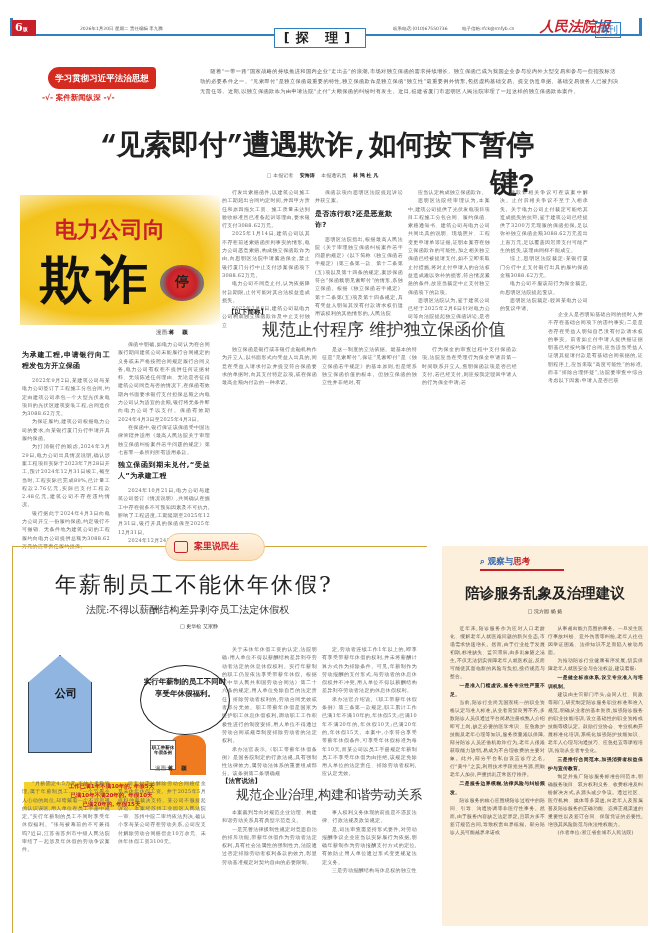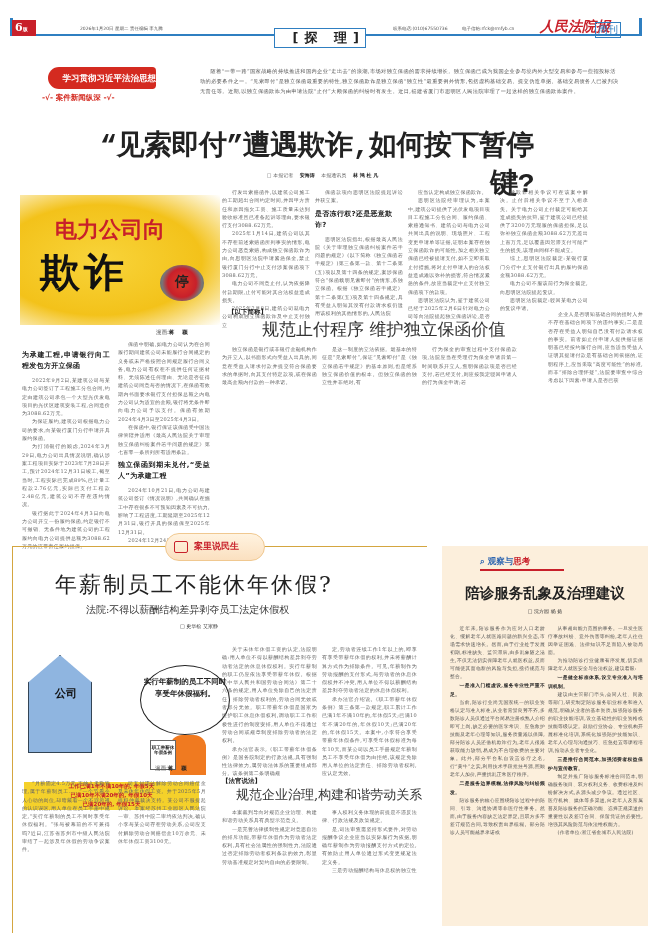--- a/index.html
+++ b/index.html
@@ -4,37 +4,37 @@
 <style>
 *{box-sizing:border-box;margin:0;padding:0}
 body{width:650px;height:933px;background:#fff;font-family:"DejaVu Serif","Liberation Serif",serif;color:#333;overflow:hidden;position:relative}
 
 .hdr-line{position:absolute;left:10px;right:8px;top:34px;height:2px;background:#2f7fc1}
 .pg{position:absolute;left:12px;top:20px;width:24px;height:16px;background:#c8202a;color:#fff;font-size:11px;font-weight:bold;padding-left:3px;line-height:16px}
 .pg small{font-size:5px}
 .lbar{position:absolute;left:10px;top:18px;width:3px;height:18px;background:#2f7fc1}
 .rbar{position:absolute;right:8px;top:18px;width:3px;height:18px;background:#2f7fc1}
 .hmeta{position:absolute;top:26px;font-size:4.5px;color:#555;font-family:"DejaVu Sans",sans-serif;white-space:nowrap}
-.sect{position:absolute;left:274px;top:28px;width:92px;height:20px;border:1px solid #2f7fc1;background:#fff;text-align:right;font-size:13px;font-weight:bold;color:#222;line-height:18px;letter-spacing:6px;font-family:"DejaVu Sans",sans-serif}
+.sect{position:absolute;left:274px;top:28px;width:92px;height:20px;border:1px solid #2f7fc1;background:#fff;text-align:center;font-size:13px;font-weight:bold;color:#222;line-height:18px;letter-spacing:6px;font-family:"DejaVu Sans",sans-serif}
 .brand{position:absolute;left:540px;top:18px;font-size:14px;color:#c8202a;font-style:italic;font-weight:bold;font-family:"DejaVu Serif",serif}
 .weekly{position:absolute;left:595px;top:22px;font-size:10px;color:#2f7fc1;border:1px solid #2f7fc1;padding:0 2px;font-family:"DejaVu Sans",sans-serif}
 
 .badge{position:absolute;left:42px;top:67px;width:118px;height:42px}
-.badge-ribbon{position:absolute;left:6px;top:0;width:108px;height:22px;background:#d42a20;border-radius:12px 4px 4px 12px;color:#fff;font-size:8.5px;font-weight:bold;line-height:22px;text-align:right;font-family:"DejaVu Sans",sans-serif}
+.badge-ribbon{position:absolute;left:6px;top:0;width:108px;height:22px;background:#d42a20;border-radius:12px 4px 4px 12px;color:#fff;font-size:8.5px;font-weight:bold;line-height:22px;text-align:center;font-family:"DejaVu Sans",sans-serif}
 .badge-sub{position:absolute;left:0;top:26px;width:118px;text-align:left;font-size:7.5px;font-weight:bold;color:#d42a20;font-family:"DejaVu Sans",sans-serif}
 
 .intro{position:absolute;left:200px;top:66px;width:420px;font-size:5.2px;line-height:10px;color:#555;text-indent:2em;letter-spacing:.4px}
 
 .mtitle{position:absolute;left:84px;top:126px;width:450px;text-align:right;font-size:28px;font-weight:bold;color:#222;font-family:Liberation Mono, monospace;letter-spacing:-.5px}
 .byline{position:absolute;left:200px;top:172px;width:250px;text-align:center;font-size:5px;color:#666;font-family:"DejaVu Sans",sans-serif}
 .byline b{color:#222;margin:0 5px}
 
 .illus1{position:absolute;left:20px;top:195px;width:200px;height:130px;background:radial-gradient(ellipse at 40% 50%,#f8d43a 0%,#f3c21a 60%,#fff 100%)}
 .il-t1{position:absolute;left:35px;top:20px;font-size:22px;font-weight:bold;color:#c8202a;font-family:"DejaVu Sans",sans-serif}
-.il-t2{position:absolute;left:20px;top:50px;font-size:40px;font-weight:bold;color:#111;font-family:Liberation Mono, monospace;letter-spacing:4px}
+.il-t2{position:absolute;left:20px;top:50px;font-size:52px;font-weight:bold;color:#111;font-family:Liberation Mono, monospace;letter-spacing:4px}
 .il-btn{position:absolute;left:140px;top:70px;width:44px;height:36px;border-radius:50%;background:radial-gradient(circle,#e03a2a 0%,#c8202a 50%,#777 70%,#555 100%)}
 .il-btn span{display:block;text-align:center;font-size:14px;font-weight:bold;color:#222;line-height:32px}
 .caption{position:absolute;font-size:5.5px;color:#555;font-family:"DejaVu Sans",sans-serif}
 .caption b{color:#222;letter-spacing:3px}
 
 .col{position:absolute;font-size:5px;line-height:8.3px;color:#666;text-indent:2em;text-align:justify;letter-spacing:.3px}
 .col p{margin-bottom:0}
 .sh{font-weight:bold;color:#222;font-size:7px;text-indent:0;line-height:11px;margin:4px 0;font-family:"DejaVu Sans",sans-serif}
 .tag{position:absolute;font-size:6.5px;font-weight:bold;color:#222;font-family:"DejaVu Sans",sans-serif}
 .subtitle{position:absolute;font-size:17px;color:#333;font-family:"DejaVu Serif",serif}

